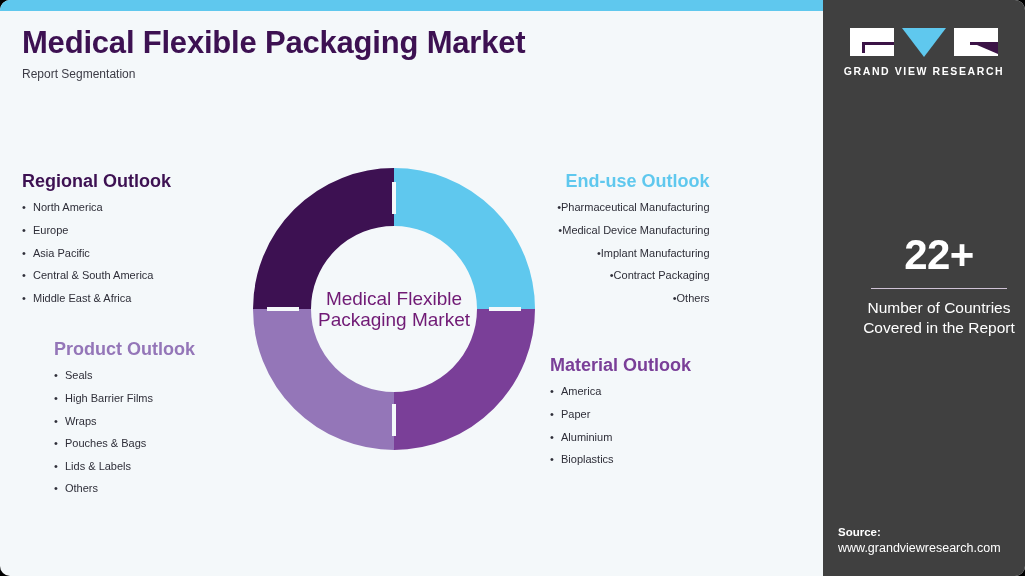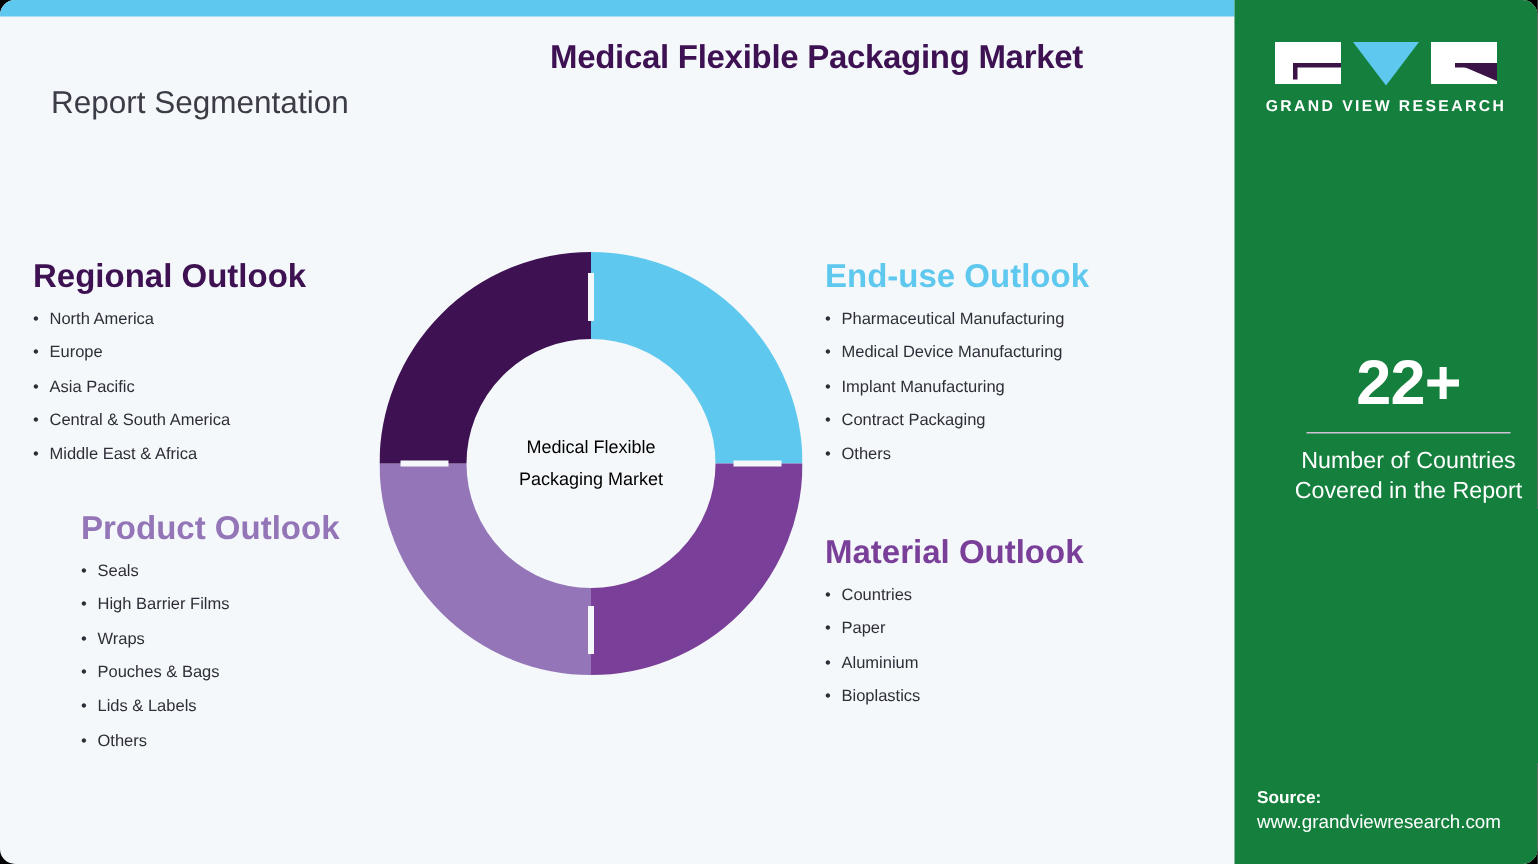--- a/index.html
+++ b/index.html
@@ -31,40 +31,39 @@
     background: #5fc8ee;
   }
   
   #header {
     position: absolute;
     left: 22px;
     top: 24px;
     width: 700px;
   }
   #page-title {
-    font-size: 22px;
+    font-size: 31px;
     font-weight: bold;
     color: #3d1152;
     letter-spacing: -0.2px;
     margin: 0;
     line-height: 1.25;
-    text-align: right;
   }
   #page-subtitle {
-    font-size: 21px;
+    font-size: 12px;
     color: #3c3c46;
-    margin: 4px 0 0 12px;
+    margin: 4px 0 0 0;
     line-height: 1.25;
   }
   
   .outlook {
     position: absolute;
   }
   .outlook-heading {
-    font-size: 22px;
+    font-size: 18px;
     font-weight: bold;
     margin: 0 0 3px 0;
     line-height: 1.3;
   }
   .outlook-list {
     list-style: none;
     margin: 0;
     padding: 0;
   }
   .outlook-list li {
@@ -73,21 +72,21 @@
     line-height: 22.6px;
     white-space: nowrap;
   }
   .outlook-list li .bullet {
     display: inline-block;
     width: 11px;
     color: #2e2e38;
   }
   #regional-outlook { left: 22px; top: 170px; }
   #product-outlook  { left: 22px; top: 338px; margin-left: 32px; }
-  #enduse-outlook   { left: 550px; top: 170px; }
+  #enduse-outlook   { left: 550px; top: 170px; text-align: right; }
   #material-outlook { left: 550px; top: 338px; }
 
   #regional-outlook .outlook-heading { color: #3d1152; }
   #product-outlook  .outlook-heading { color: #9476b8; }
   #enduse-outlook   .outlook-heading { color: #5fc8ee; }
   #material-outlook .outlook-heading { color: #7a3f98; margin-top: 16px; }
 
   
   #donut-wrap {
     position: absolute;
@@ -102,33 +101,33 @@
     top: 0;
     width: 282px;
     height: 282px;
     display: flex;
     flex-direction: column;
     align-items: center;
     justify-content: center;
     pointer-events: none;
   }
   #donut-center-text span {
-    font-size: 12px;
-    color: #000000;
+    font-size: 19px;
+    color: #701a75;
     line-height: 21px;
     white-space: nowrap;
   }
   
   #side-panel {
     position: absolute;
     right: 0;
     top: 0;
     width: 202px;
     height: 576px;
-    background: #15803d;
+    background: #404040;
   }
   #brand-logo {
     position: absolute;
     left: 0;
     top: 26px;
     width: 202px;
     text-align: center;
   }
   #logo-mark {
     display: block;
@@ -233,21 +232,21 @@
       <li><span class="bullet">•</span><span>Medical Device Manufacturing</span></li>
       <li><span class="bullet">•</span><span>Implant Manufacturing</span></li>
       <li><span class="bullet">•</span><span>Contract Packaging</span></li>
       <li><span class="bullet">•</span><span>Others</span></li>
     </ul>
   </div>
 
   <div class="outlook" id="material-outlook">
     <h2 class="outlook-heading">Material Outlook</h2>
     <ul class="outlook-list">
-      <li><span class="bullet">•</span><span>Countries</span></li>
+      <li><span class="bullet">•</span><span>America</span></li>
       <li><span class="bullet">•</span><span>Paper</span></li>
       <li><span class="bullet">•</span><span>Aluminium</span></li>
       <li><span class="bullet">•</span><span>Bioplastics</span></li>
     </ul>
   </div>
 
   <div id="donut-wrap">
     <svg width="282" height="282" viewBox="0 0 282 282">
 
       <path d="M 141 29 A 112 112 0 0 1 253 141" fill="none" stroke="#5fc8ee" stroke-width="58"></path>

